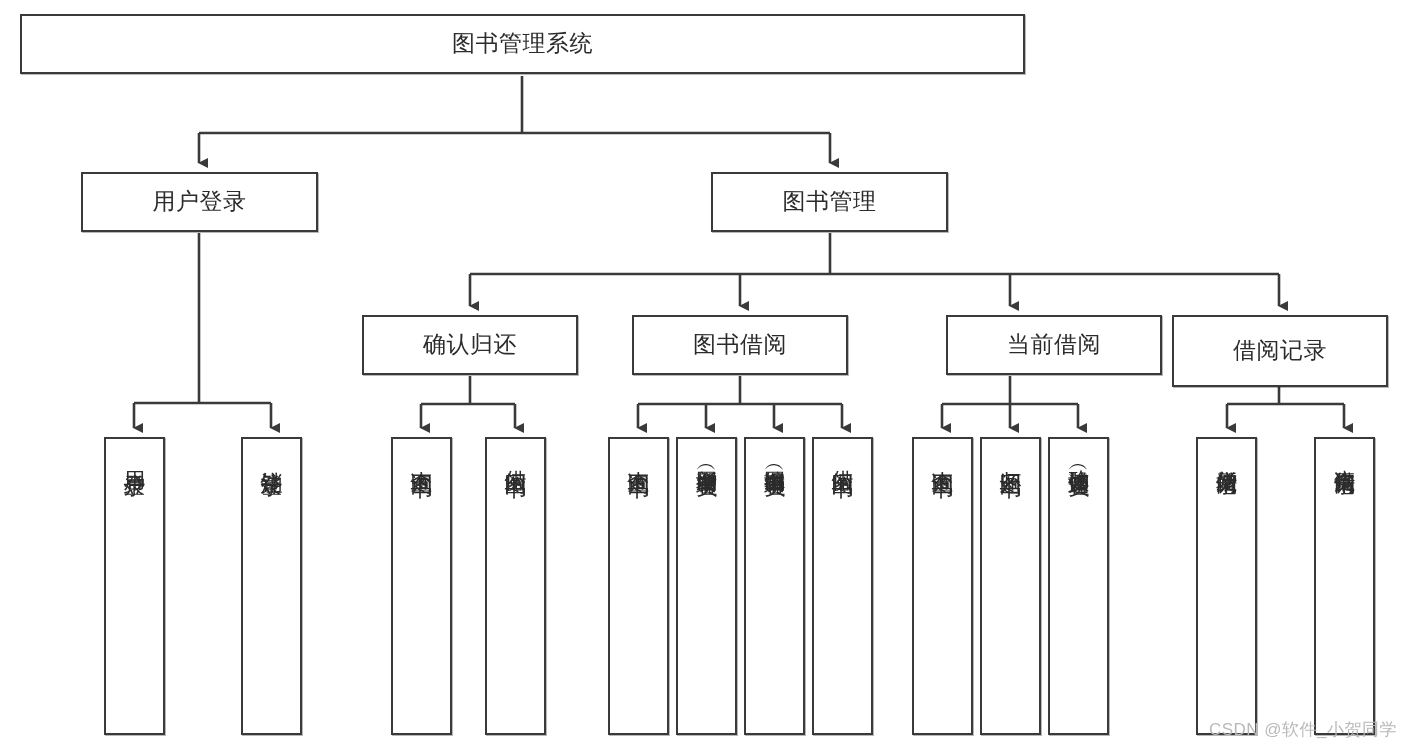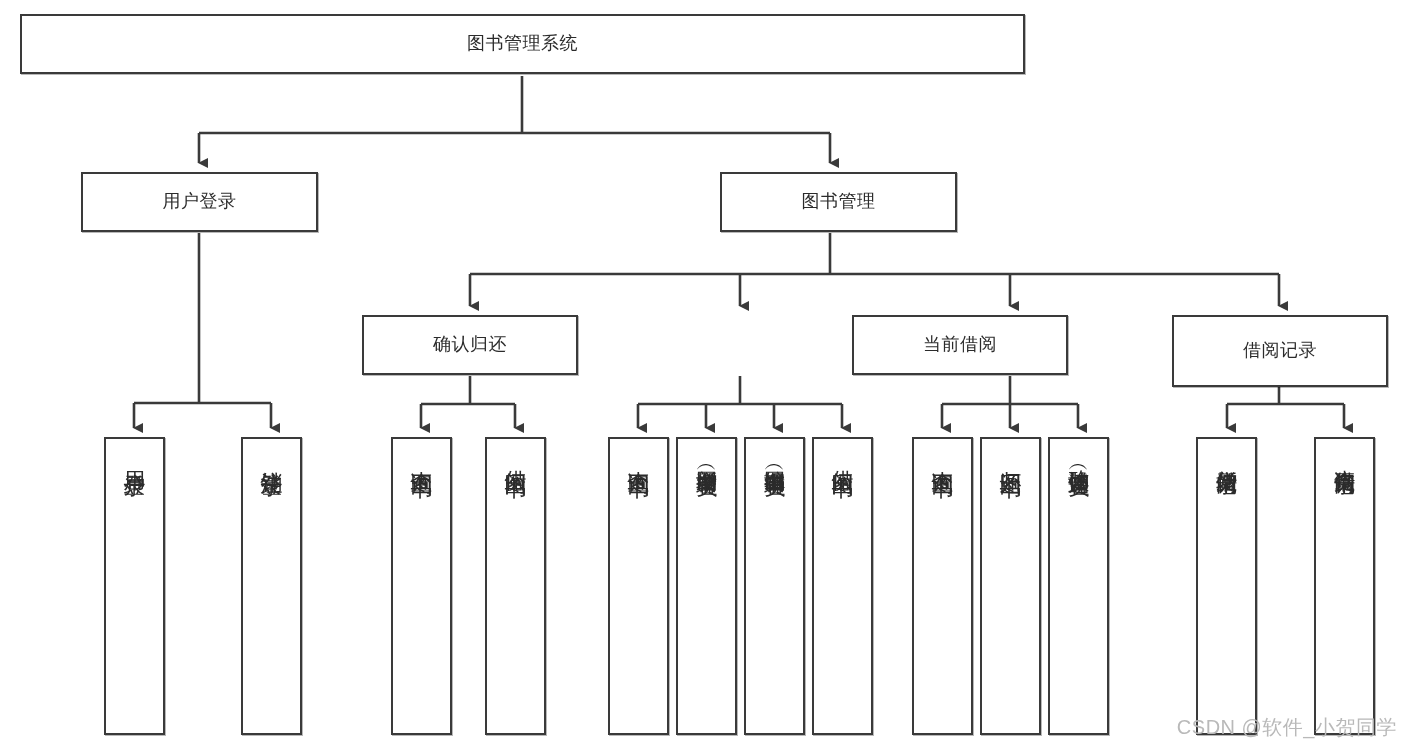--- a/index.html
+++ b/index.html
@@ -37,21 +37,21 @@
     box-shadow: 1px 1px 0 rgba(0,0,0,0.28);
   }
   .node .lbl {
     display: block;
     text-align: center;
     line-height: 1.18;
     white-space: pre-line;
     letter-spacing: 0.5px;
   }
   .node.horiz .lbl {
-    font-size: 18px;
+    font-size: 23px;
     text-align: right;
   }
   .node.vert {
     align-items: flex-start;
     padding-top: 14px;
   }
   .node.vert .lbl {
     writing-mode: vertical-rl;
     text-orientation: upright;
     font-size: 22px;
@@ -59,21 +59,21 @@
     letter-spacing: 2px;
   }
   .node.vert.tall .lbl {
     font-size: 21px;
     letter-spacing: 1px;
   }
   #watermark {
     position: absolute;
     right: 8px;
     bottom: 6px;
-    font-size: 20px;
+    font-size: 17px;
     color: #b9b9b9;
     letter-spacing: 0.5px;
     white-space: nowrap;
   }
 </style>
 </head>
 <body>
 
 <div id="canvas">
 
@@ -127,28 +127,31 @@
     </g>
   </svg>
 
   <div class="node horiz" style="left:20px; top:14px; width:1005px; height:60px;">
     <span class="lbl">图书管理系统</span>
   </div>
 
   <div class="node horiz" style="left:81px; top:172px; width:237px; height:60px;">
     <span class="lbl">用户登录</span>
   </div>
-  <div class="node horiz" style="left:711px; top:172px; width:237px; height:60px;margin-left:9px;">
+  <div class="node horiz" style="left:711px; top:172px; width:237px; height:60px;">
     <span class="lbl">图书管理</span>
   </div>
 
   <div class="node horiz" style="left:362px; top:315px; width:216px; height:60px;">
     <span class="lbl">确认归还</span>
   </div>
-  <div class="node horiz" style="left:852px; top:315px; width:216px; height:60px;">
+  <div class="node horiz" style="left:632px; top:315px; width:216px; height:60px;">
+    <span class="lbl">图书借阅</span>
+  </div>
+  <div class="node horiz" style="left:946px; top:315px; width:216px; height:60px;">
     <span class="lbl">当前借阅</span>
   </div>
   <div class="node horiz" style="left:1172px; top:315px; width:216px; height:72px;">
     <span class="lbl">借阅记录</span>
   </div>
 
   <div class="node vert" style="left:104px; top:437px; width:61px; height:298px;">
     <span class="lbl">用户登录</span>
   </div>
   <div class="node vert" style="left:241px; top:437px; width:61px; height:298px;">

